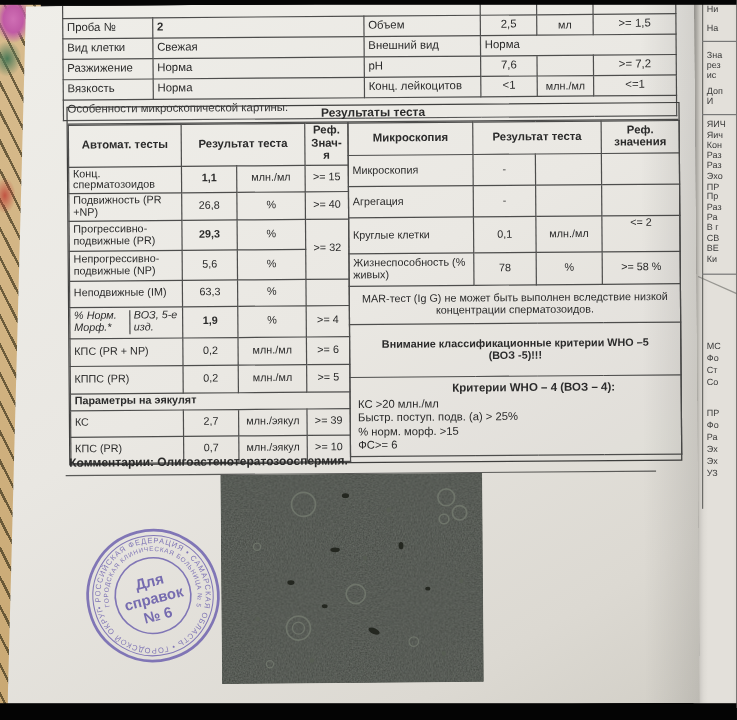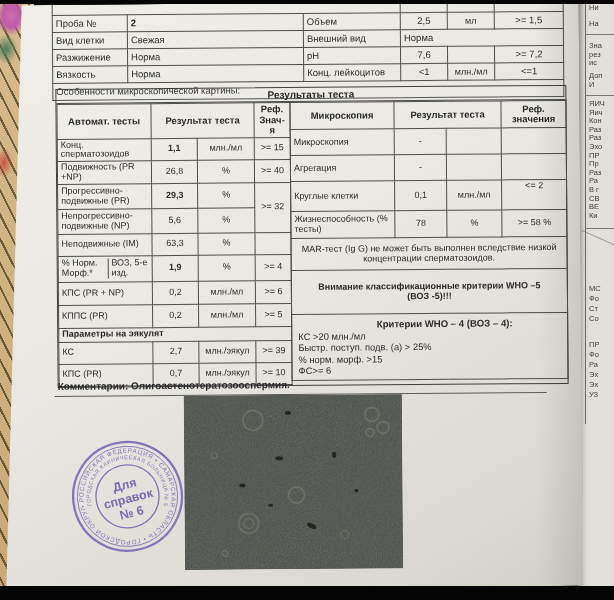--- a/index.html
+++ b/index.html
@@ -54,21 +54,21 @@
   
   #results{position:absolute;left:57px;top:84px;width:509px;border:1.5px solid #3e3e3d;background:rgba(255,255,255,.06);}
   #results .rtitle{height:13px;border-bottom:1px solid #4d4d4c;text-align:center;
                    font-weight:bold;font-size:10px;line-height:13px;}
   #results .halves{display:flex;align-items:stretch;}
   #ltable{width:233px;height:273px;}
   #rtable{width:276px;height:273px;}
   #ltable td,#rtable td{font-size:9px;line-height:9.8px;}
   #rtable{margin-left:-1px;}
   .namec{text-align:left;}
-  .splitcell{display:flex;height:100%;align-items:center;}
+  .splitcell{display:flex;height:100%;align-items:center;font-style:italic;}
   .splitcell .sp1{width:52%;border-right:1px solid #4d4d4c;padding-right:2px;}
   .splitcell .sp2{width:48%;padding-left:3px;}
   .note-cell{font-size:9px;text-align:center;line-height:10.5px;padding:2px 4px;}
   .warn-cell{font-weight:bold;text-align:center;font-size:9.6px;line-height:12px;padding:4px 6px;}
   .who-cell{vertical-align:top;padding:3px 6px;}
   .who-title{font-weight:bold;text-align:center;font-size:9.6px;margin:2px 0 1px 30px;}
   .who-item{font-size:9.4px;line-height:11.5px;text-align:left;}
 
   #comments{position:absolute;left:57px;top:376px;font-size:10px;font-weight:bold;}
   #rule{position:absolute;left:54px;top:391px;width:492px;height:1px;background:#5a5a58;}
@@ -308,21 +308,21 @@
             <td class="unit"></td>
             <td class="c"></td>
           </tr>
           <tr style="height:30px">
             <td class="namec">Круглые клетки</td>
             <td class="c">0,1</td>
             <td class="unit">млн./мл</td>
             <td class="c" style="vertical-align:top">&lt;= 2</td>
           </tr>
           <tr style="height:27px">
-            <td class="namec">Жизнеспособность (% тесты)</td>
+            <td class="namec">Жизнеспособность (% живых)</td>
             <td class="c">78</td>
             <td class="unit">%</td>
             <td class="c">&gt;= 58 %</td>
           </tr>
           <tr style="height:32px">
             <td colspan="4" class="note-cell">MAR-тест (Ig G) не может быть выполнен вследствие низкой концентрации сперматозоидов.</td>
           </tr>
           <tr style="height:44px">
             <td colspan="4" class="warn-cell">
               <div>Внимание классификационные критерии WHO –5</div>

